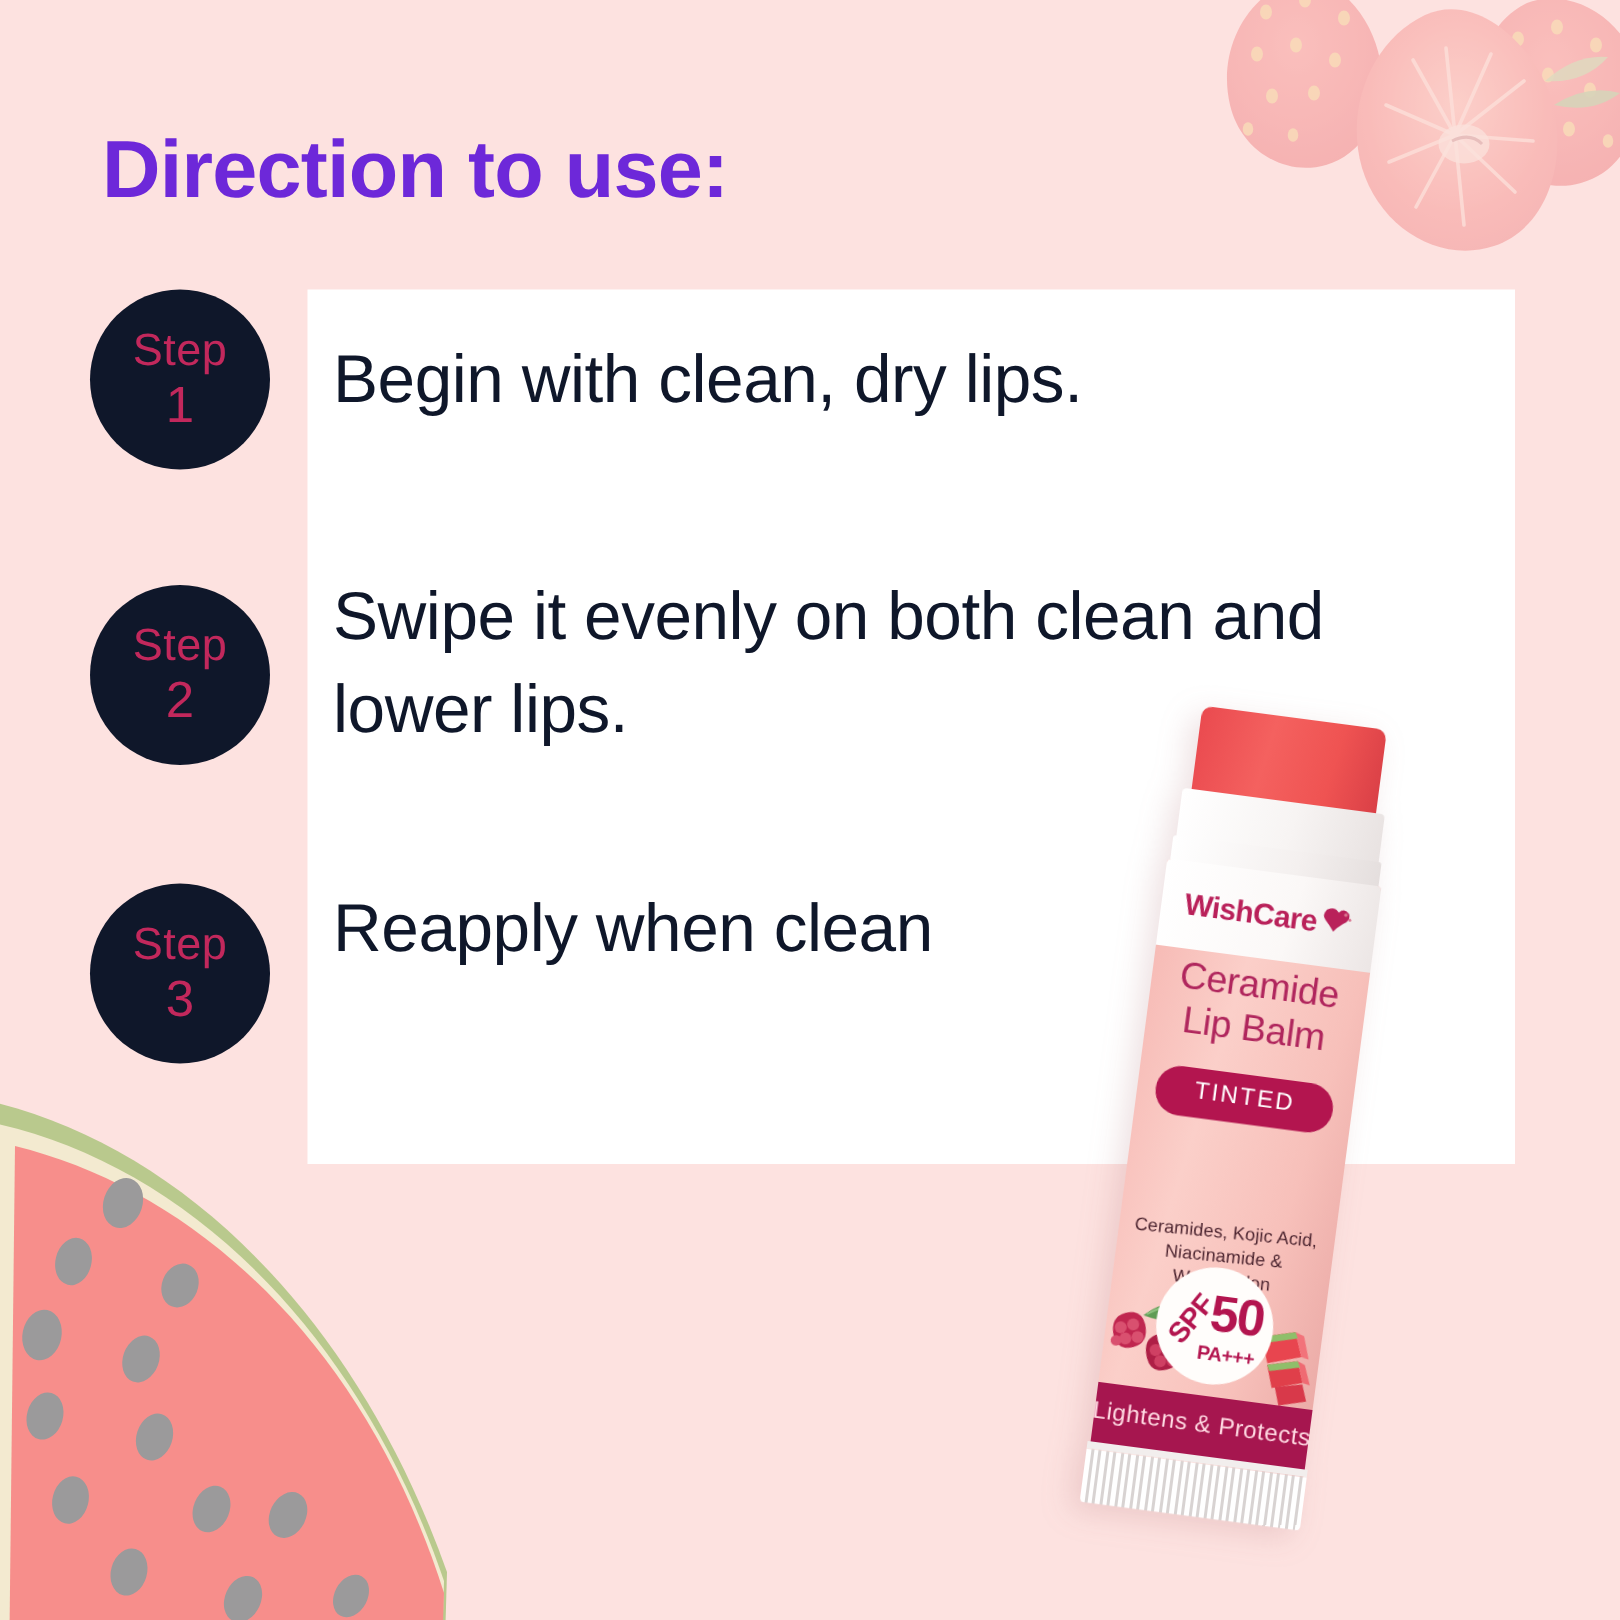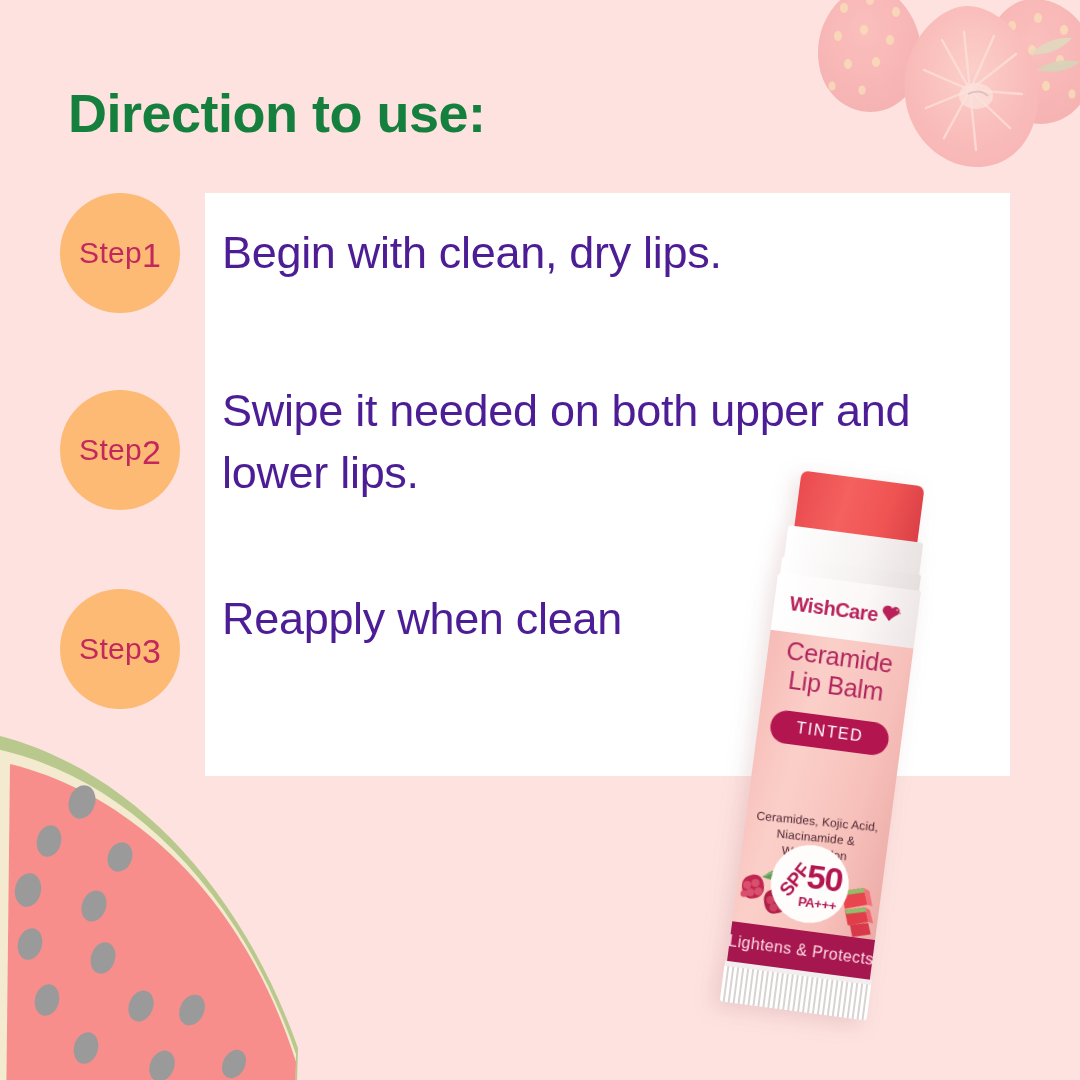--- a/index.html
+++ b/index.html
@@ -43,43 +43,44 @@
   }
 
   
   .heading {
     position: absolute;
     left: 68px;
     top: 82px;
     font-size: 54px;
     font-weight: bold;
     letter-spacing: -0.5px;
-    color: #15803d;
+    color: #6d28d9;
     white-space: nowrap;
   }
 
   
   .card {
     position: absolute;
     left: 205px;
     top: 193px;
     width: 805px;
     height: 583px;
     background: #ffffff;
   }
 
   
   .step-circle {
     position: absolute;
     left: 60px;
     width: 120px;
     height: 120px;
     border-radius: 50%;
-    background: #fdba74;
+    background: #0f172a;
     display: flex;
+    flex-direction: column;
     align-items: center;
     justify-content: center;
     color: #c2285c;
     line-height: 1;
   }
   .step-circle .s-word {
     font-size: 30px;
     letter-spacing: .3px;
   }
   .step-circle .s-num {
@@ -87,21 +88,21 @@
     margin-top: 4px;
   }
   #step-circle-1 { top: 193px; }
   #step-circle-2 { top: 390px; }
   #step-circle-3 { top: 589px; }
 
   
   .step-text {
     position: absolute;
     left: 222px;
-    color: #4c1d95;
+    color: #0f172a;
     font-size: 45px;
     line-height: 1.38;
     letter-spacing: -0.3px;
     width: 690px;
   }
   #step-text-1 { top: 222px; }
   #step-text-2 { top: 380px; }
   #step-text-3 { top: 588px; }
 
   
@@ -367,21 +368,21 @@
   <div class="step-circle" id="step-circle-2">
     <span class="s-word">Step</span>
     <span class="s-num">2</span>
   </div>
   <div class="step-circle" id="step-circle-3">
     <span class="s-word">Step</span>
     <span class="s-num">3</span>
   </div>
 
   <div class="step-text" id="step-text-1">Begin with clean, dry lips.</div>
-  <div class="step-text" id="step-text-2">Swipe it needed on both upper and lower lips.</div>
+  <div class="step-text" id="step-text-2">Swipe it evenly on both clean and lower lips.</div>
   <div class="step-text" id="step-text-3">Reapply when clean</div>
 
   <div class="tube">
     <div class="tube-balm"></div>
     <div class="tube-collar"></div>
     <div class="tube-collar2"></div>
 
     <div class="tube-body">
 
       <div class="brand-band">

